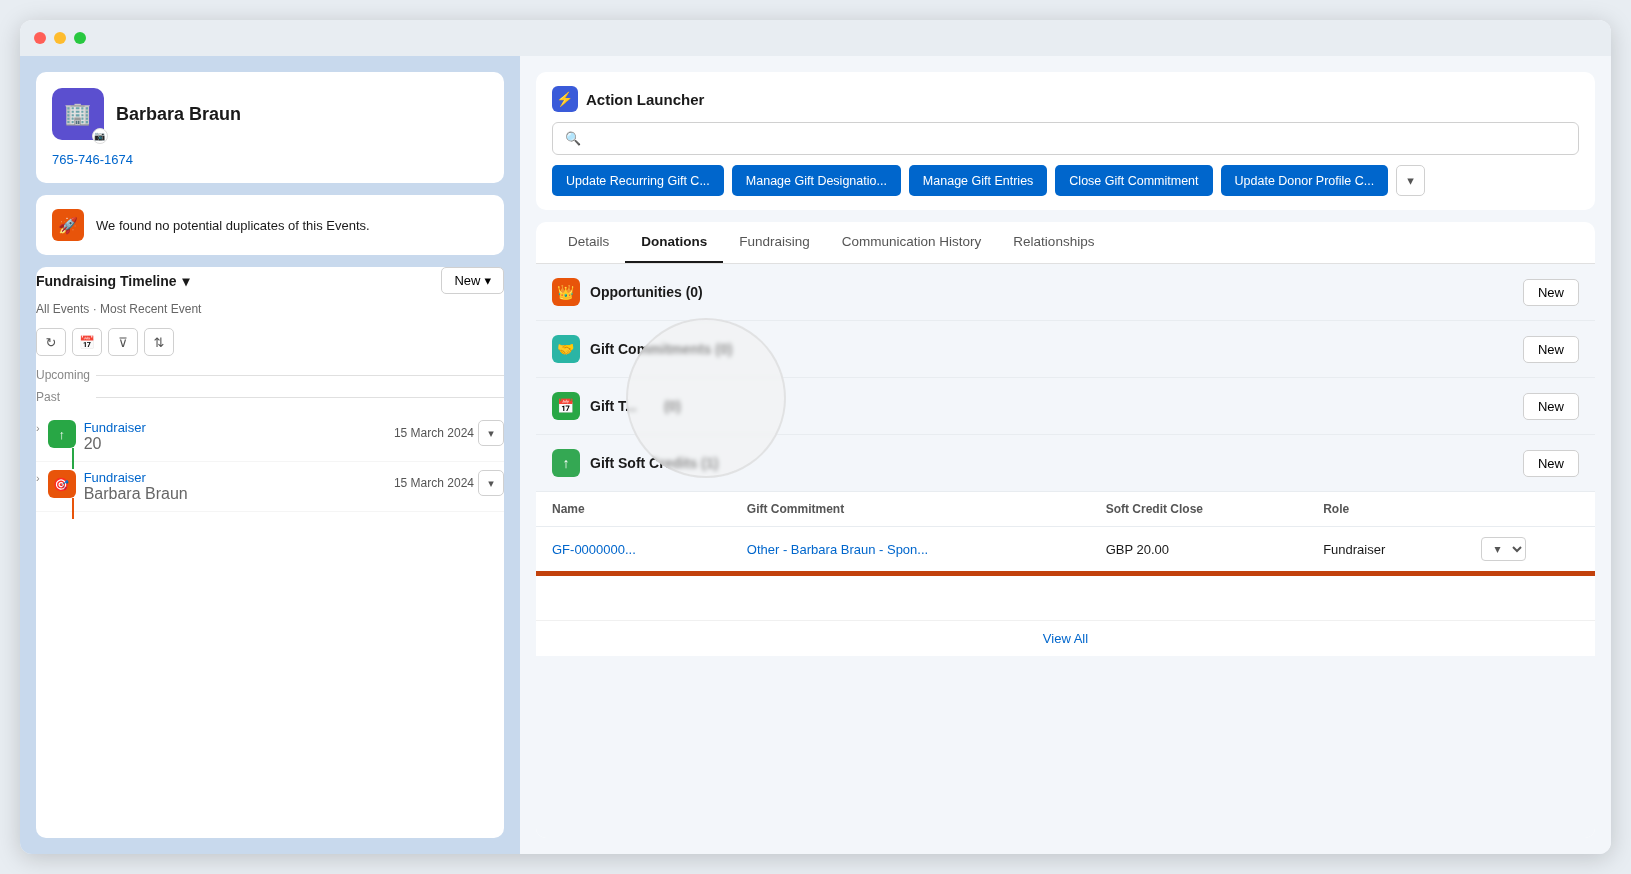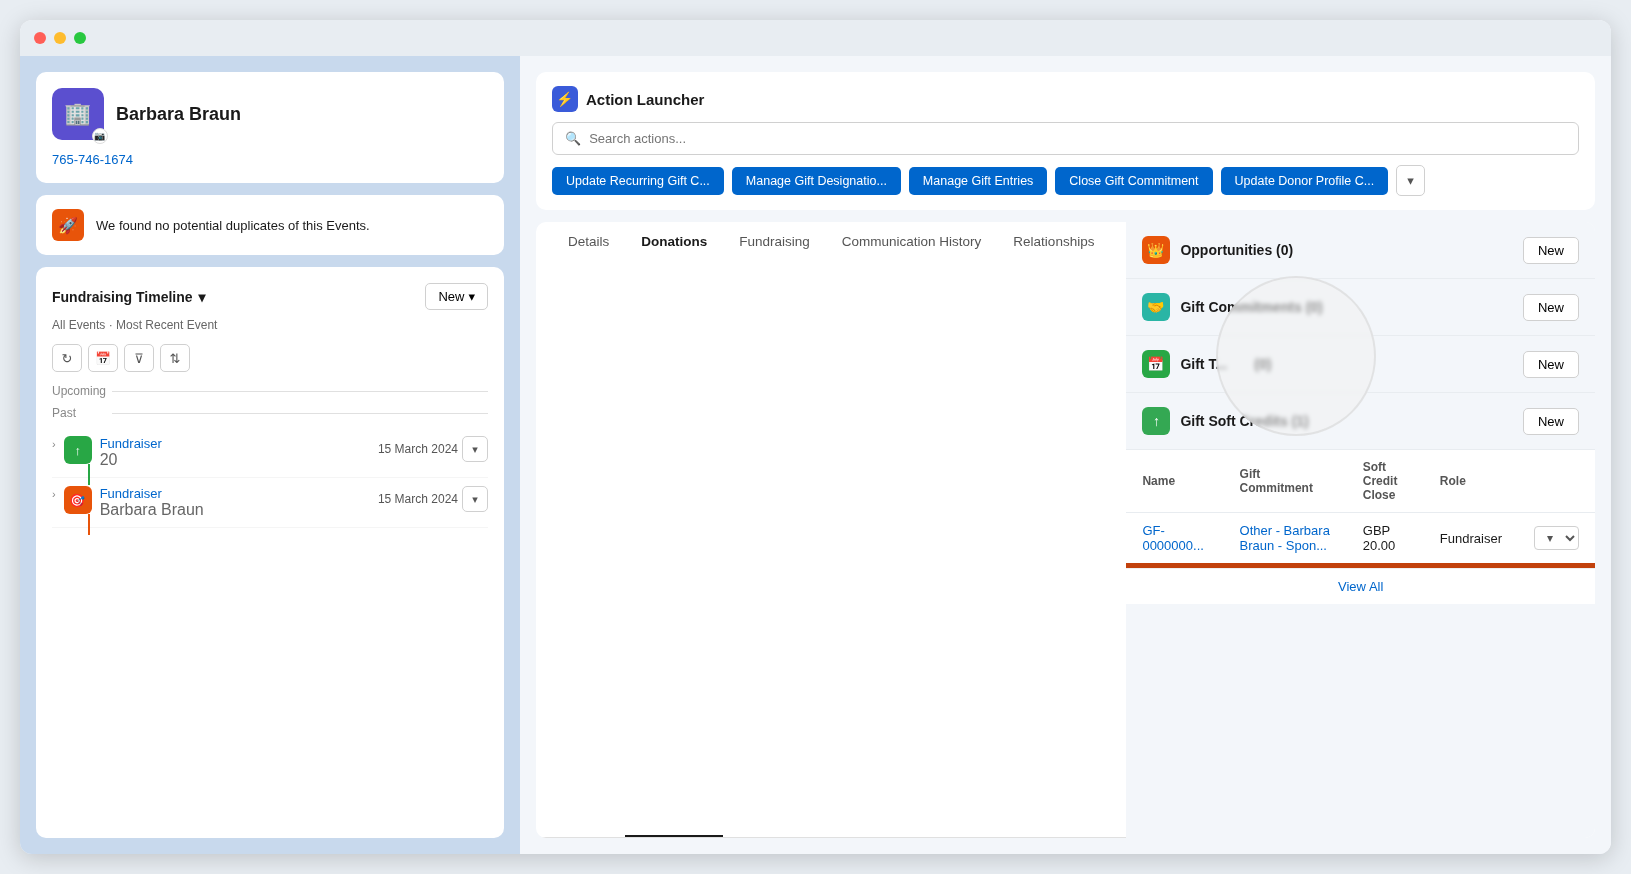--- a/index.html
+++ b/index.html
@@ -157,21 +157,20 @@
 
     .alert-text {
       font-size: 13px;
       font-weight: 500;
       color: #1a1a1a;
     }
 
     .timeline-card {
       background: white;
       border-radius: 10px;
-      padding: 16px;
       flex: 1;
     }
 
     .timeline-header {
       display: flex;
       justify-content: space-between;
       align-items: center;
       margin-bottom: 8px;
     }
 
@@ -366,21 +365,20 @@
       border: none;
       outline: none;
       font-size: 13px;
       color: #999;
       flex: 1;
     }
 
     .action-buttons {
       display: flex;
       gap: 8px;
-      align-items: center;
       flex-wrap: wrap;
     }
 
     .action-btn {
       background: #0066cc;
       color: white;
       border: none;
       border-radius: 5px;
       padding: 7px 14px;
       font-size: 12.5px;
@@ -397,21 +395,21 @@
       font-size: 13px;
       color: #555;
     }
 
     .donations-panel {
       background: white;
       border-radius: 10px;
       flex: 1;
       overflow: hidden;
       display: flex;
-      flex-direction: row;
+      flex-direction: column;
     }
 
     .tabs {
       display: flex;
       border-bottom: 1px solid #e0e0e0;
       padding: 0 16px;
     }
 
     .tab {
       padding: 12px 16px;
@@ -520,20 +518,21 @@
       text-decoration: none;
     }
 
     .view-all {
       text-align: center;
       padding: 10px;
       color: #0066cc;
       font-size: 13px;
       cursor: pointer;
       border-top: 1px solid #f0f0f0;
+      margin-top: 44px;
     }
 
     
     .spotlight-overlay {
       position: absolute;
       width: 160px;
       height: 160px;
       border-radius: 50%;
       background: rgba(240,240,240,0.55);
       backdrop-filter: blur(2px);
@@ -660,21 +659,20 @@
 
     <div class="right-panel">
 
       <div class="action-launcher">
         <div class="action-launcher-title">
           <div class="action-launcher-icon">⚡</div>
           <span>Action Launcher</span>
         </div>
         <div class="search-bar">
           <span>🔍</span>
-          <input type="text" placeholder="Search actions..." style="">
         </div>
         <div class="action-buttons">
           <button class="action-btn">Update Recurring Gift C...</button>
           <button class="action-btn">Manage Gift Designatio...</button>
           <button class="action-btn">Manage Gift Entries</button>
           <button class="action-btn">Close Gift Commitment</button>
           <button class="action-btn">Update Donor Profile C...</button>
           <button class="action-btn-dropdown">▾</button>
         </div>
       </div>

